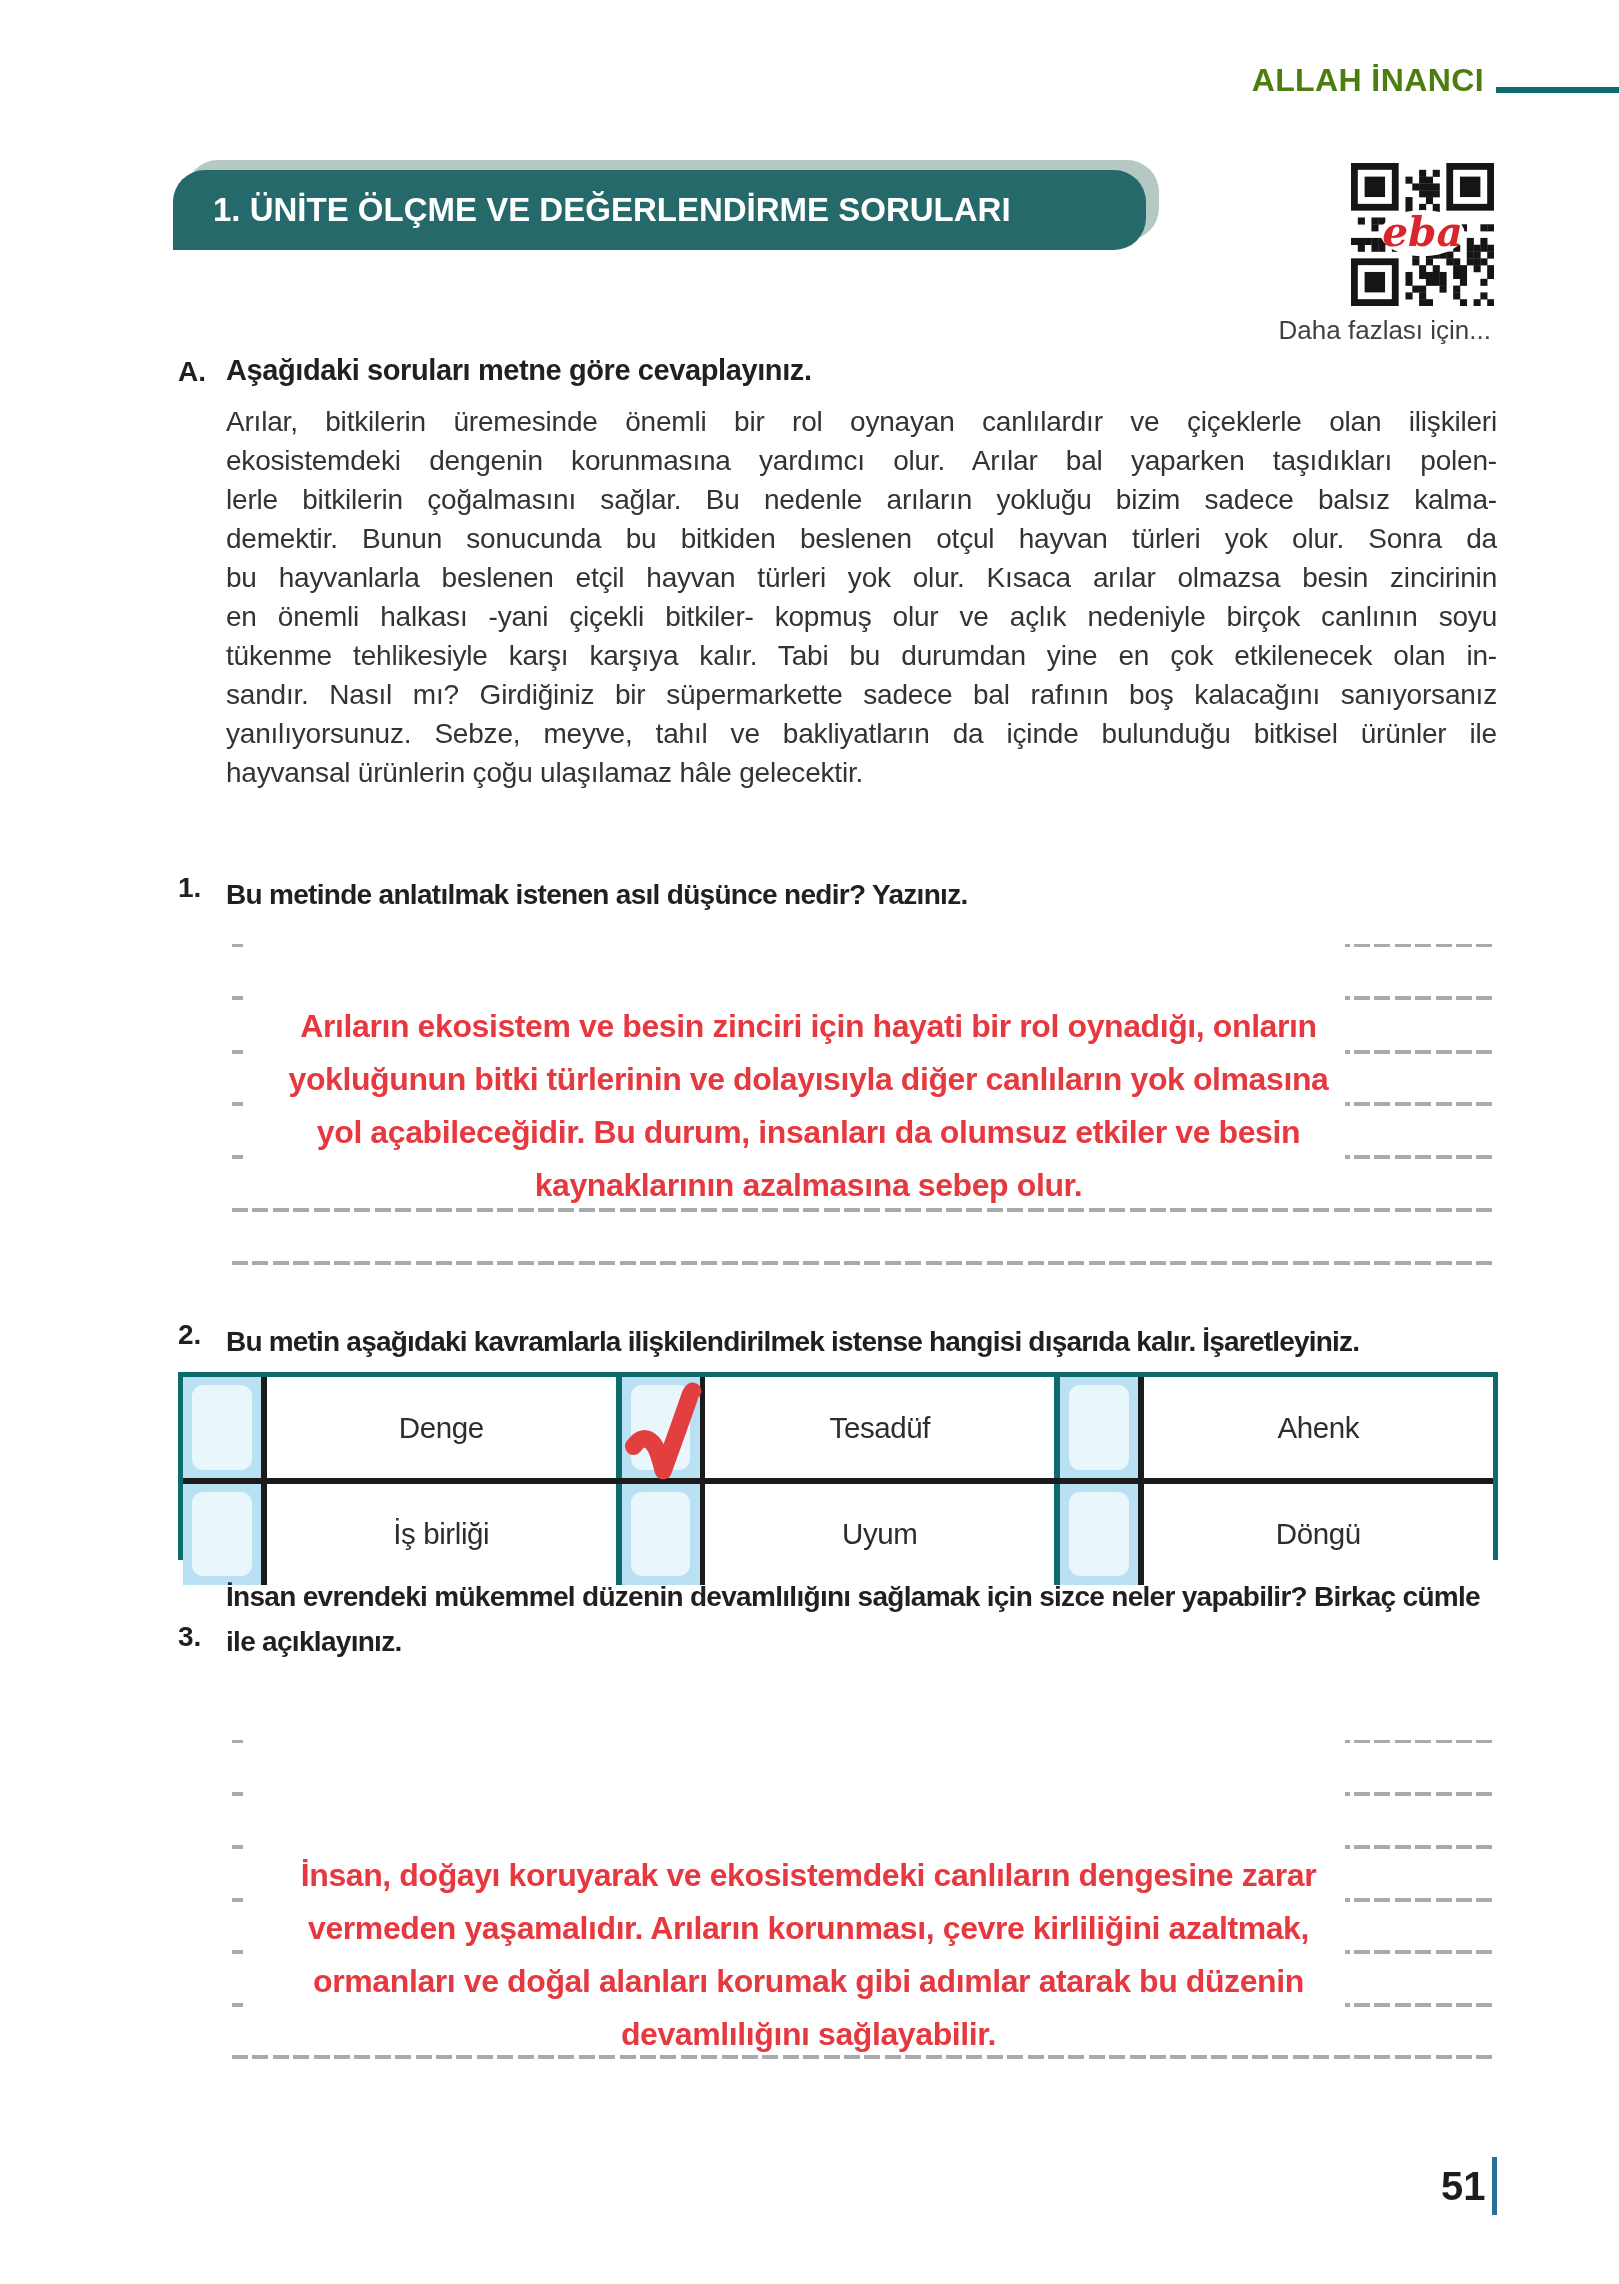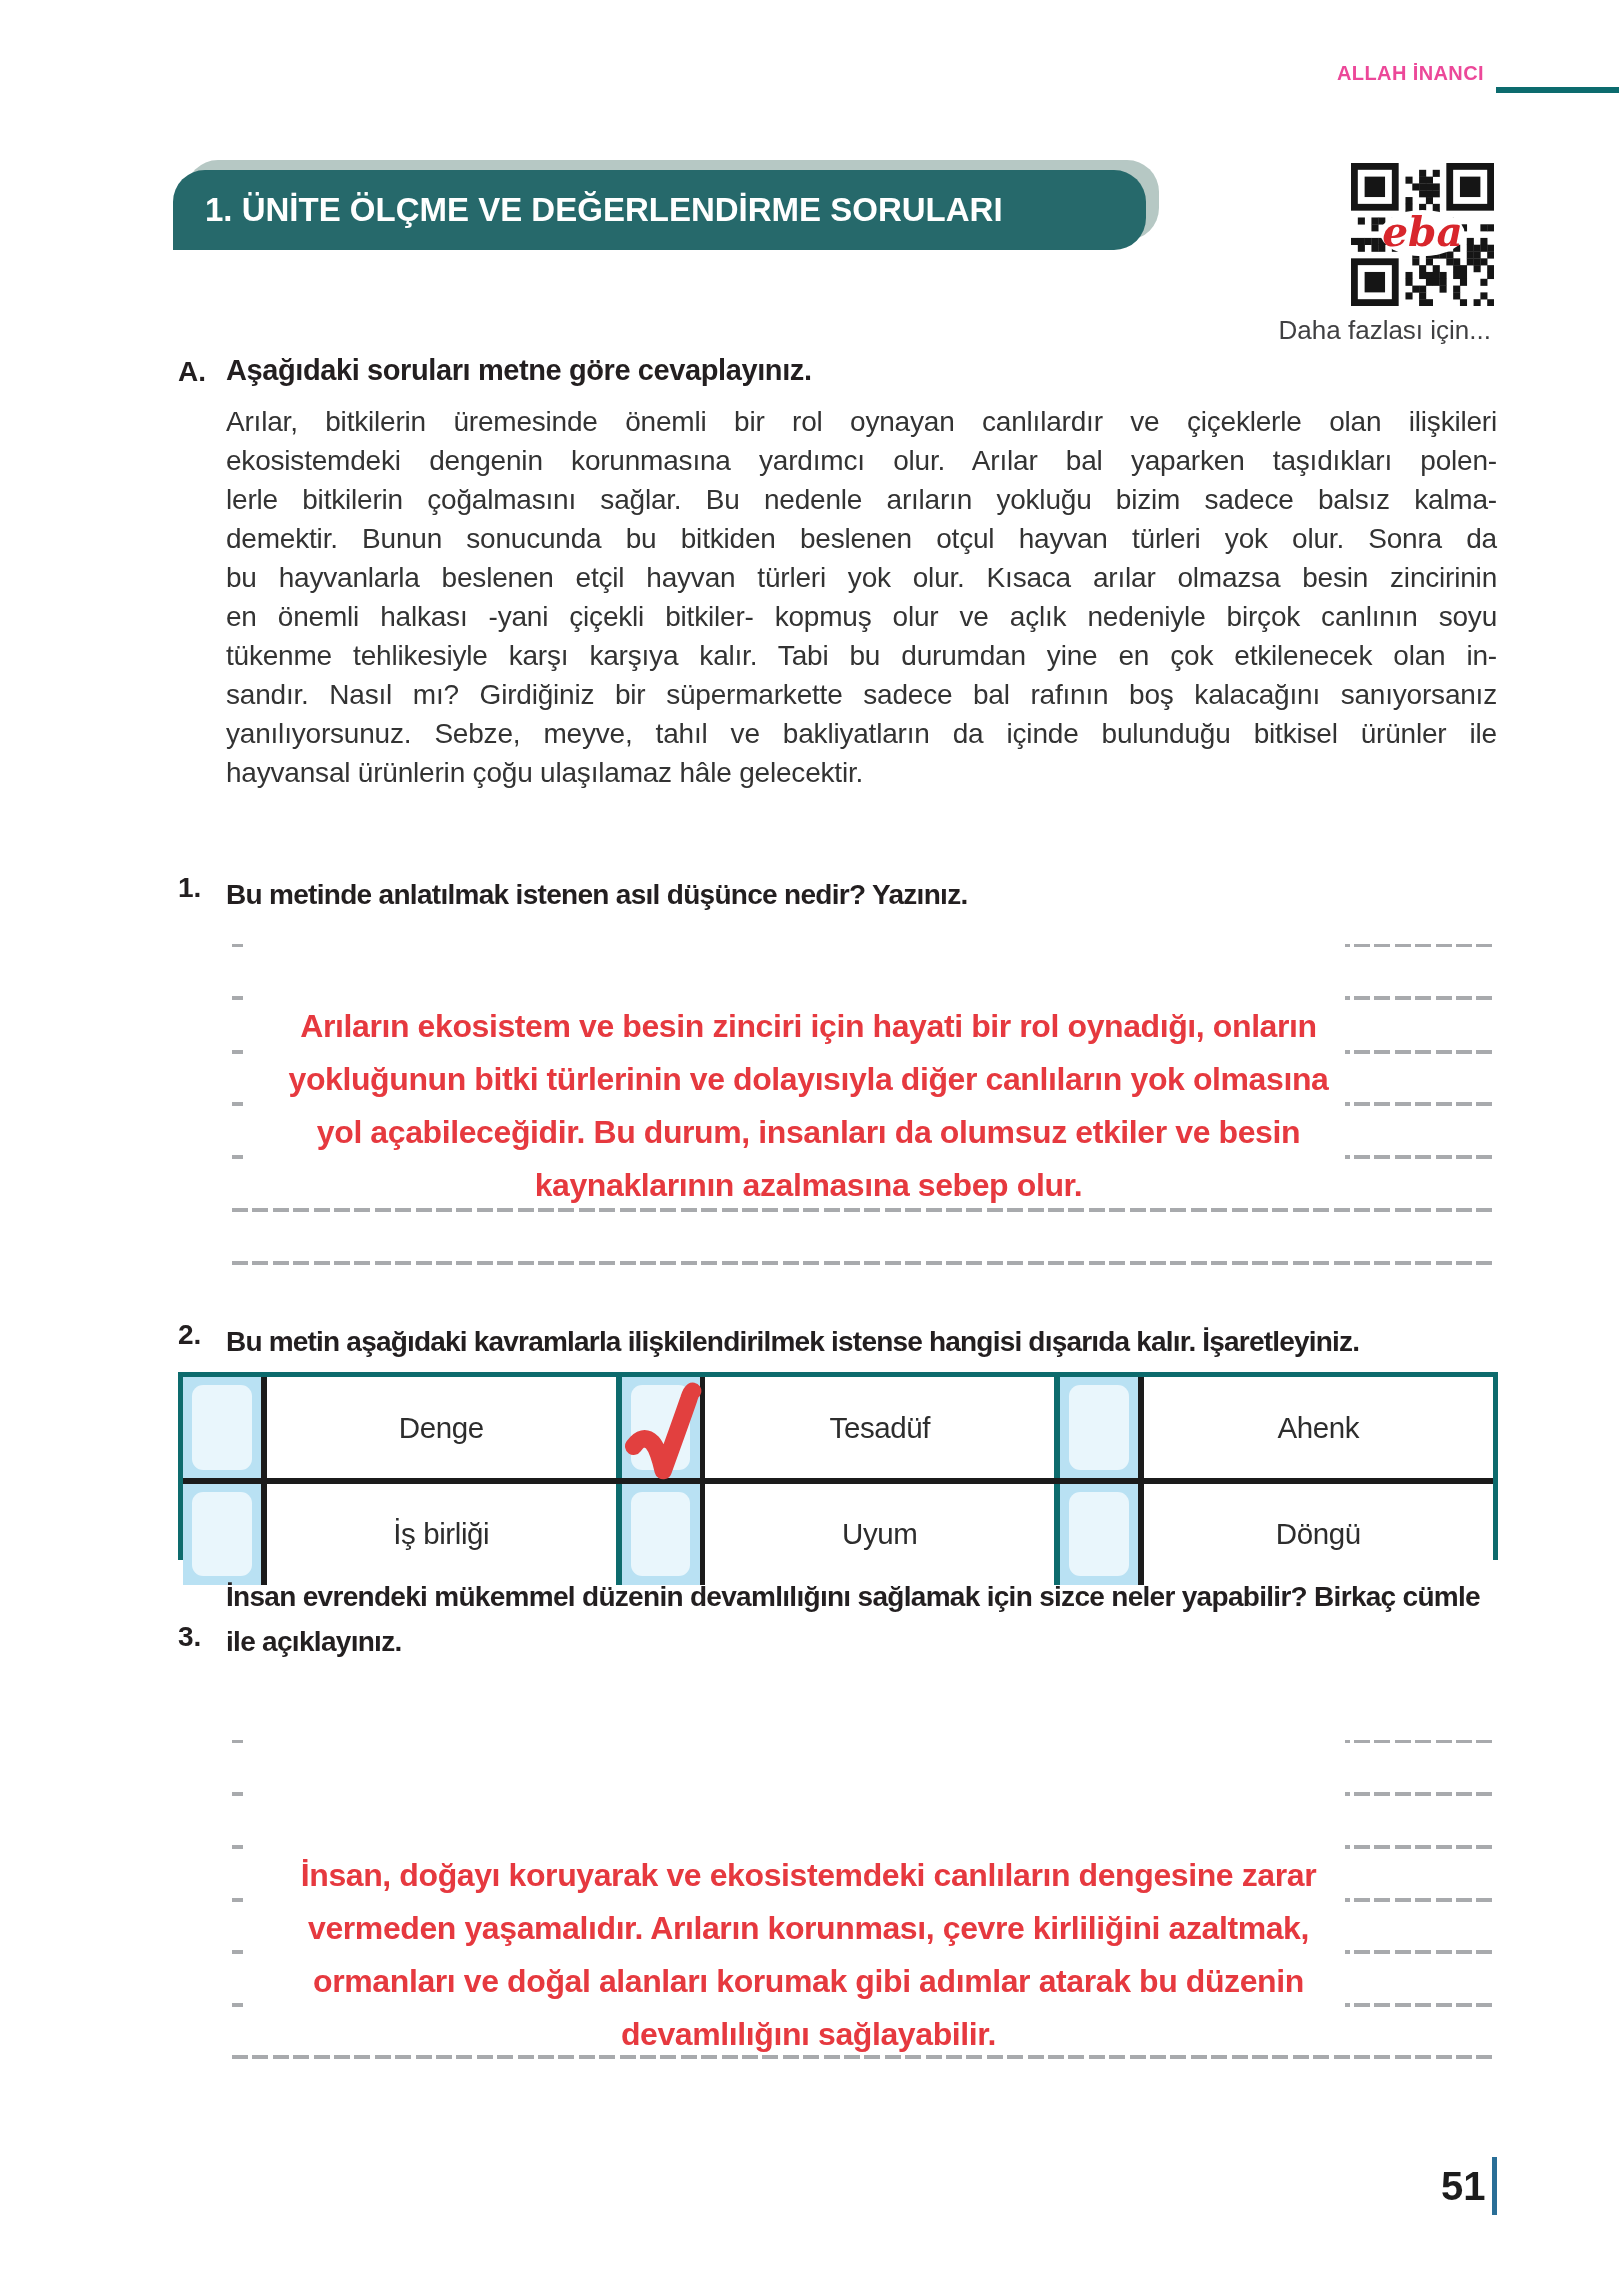--- a/index.html
+++ b/index.html
@@ -3,37 +3,37 @@
 <meta charset="utf-8">
 <style>
   html,body{margin:0;padding:0;background:#e8e8e8;}
   .page{
     position:relative; width:1620px; height:2284px; background:#ffffff;
     font-family:"Liberation Sans", sans-serif; color:#231f20; overflow:hidden;
   }
   
   .chapter-title{
     position:absolute; top:62px; right:136px;
-    font-size:20px; font-weight:bold; color:#ec4899; letter-spacing:0.4px;
+    font-size:32px; font-weight:bold; color:#4d7c0f; letter-spacing:0.4px;
   }
   .header-rule{
     position:absolute; top:87px; left:1496px; width:124px; height:5.6px; background:#0c6b6e;
   }
   
   .banner-shadow{
     position:absolute; left:186px; top:160px; width:973px; height:80px;
     background:#b6c8c4; border-radius:32px 32px 32px 0;
   }
   .banner{
     position:absolute; left:173px; top:170px; width:973px; height:80px;
     background:#26696b; border-radius:32px 32px 32px 0;
     display:flex; align-items:center;
   }
   .banner-title{
-    padding-left:32px; font-size:33px; font-weight:bold; color:#ffffff; letter-spacing:0;
+    padding-left:40px; font-size:33px; font-weight:bold; color:#ffffff; letter-spacing:0;
     white-space:nowrap;
   }
   
   .qr{ position:absolute; left:1351px; top:163px; width:143px; height:143px; }
   .eba-text{ font-family:"DejaVu Serif", serif; font-style:italic; font-weight:bold; font-size:58px; fill:#d8262c; }
   .qr-caption{
     position:absolute; top:315px; left:1237px; width:254px; text-align:right;
     font-size:26px; color:#404042;
   }
   

